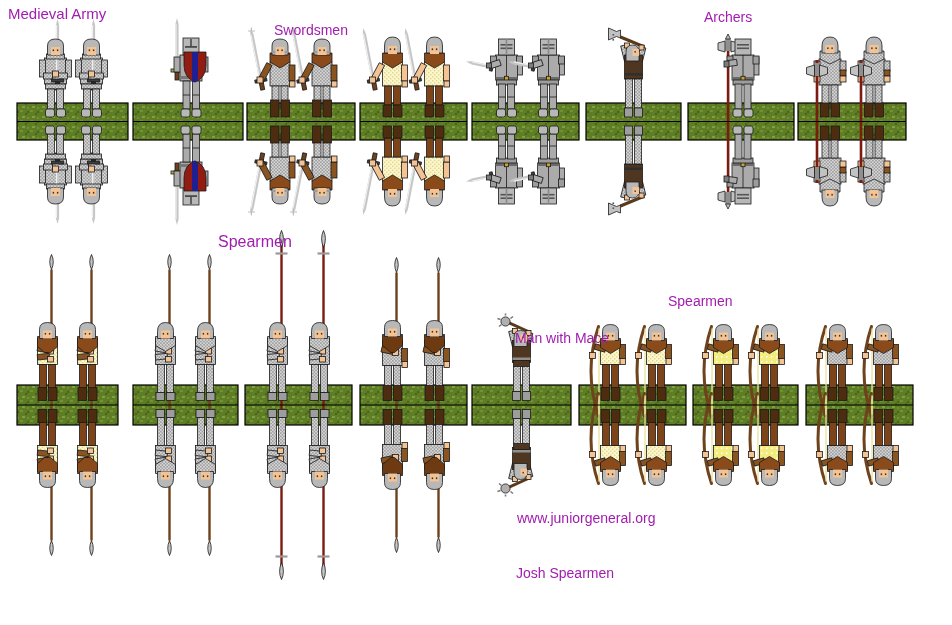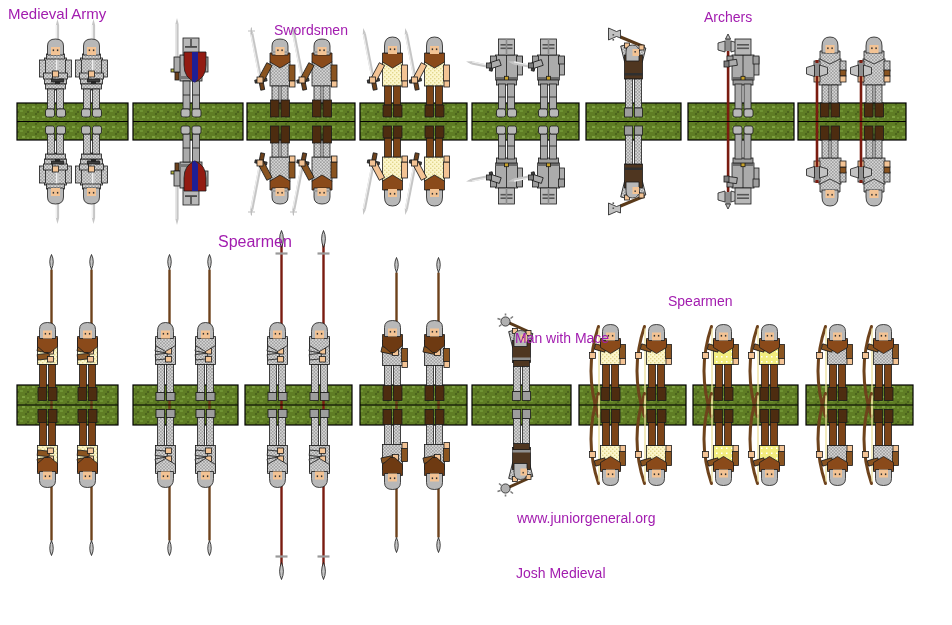--- a/index.html
+++ b/index.html
@@ -683,13 +683,13 @@
     </g>
   </svg>
 
 <div class="lbl title" style="left:8px;top:5px;">Medieval Army</div>
 <div class="lbl" style="left:246px;top:22px;margin-left:28px;">Swordsmen</div>
 <div class="lbl" style="left:704px;top:9px;">Archers</div>
 <div class="lbl small" style="left:218px;top:233px;">Spearmen</div>
 <div class="lbl" style="left:515px;top:293px;margin-top:37px;">Man with Mace</div>
 <div class="lbl" style="left:668px;top:293px;">Spearmen</div>
 <div class="lbl" style="left:517px;top:510px;">www.juniorgeneral.org</div>
-<div class="lbl" style="left:516px;top:565px;">Josh Medieval</div>
+<div class="lbl" style="left:516px;top:565px;">Josh Spearmen</div>
 
 </body></html>

